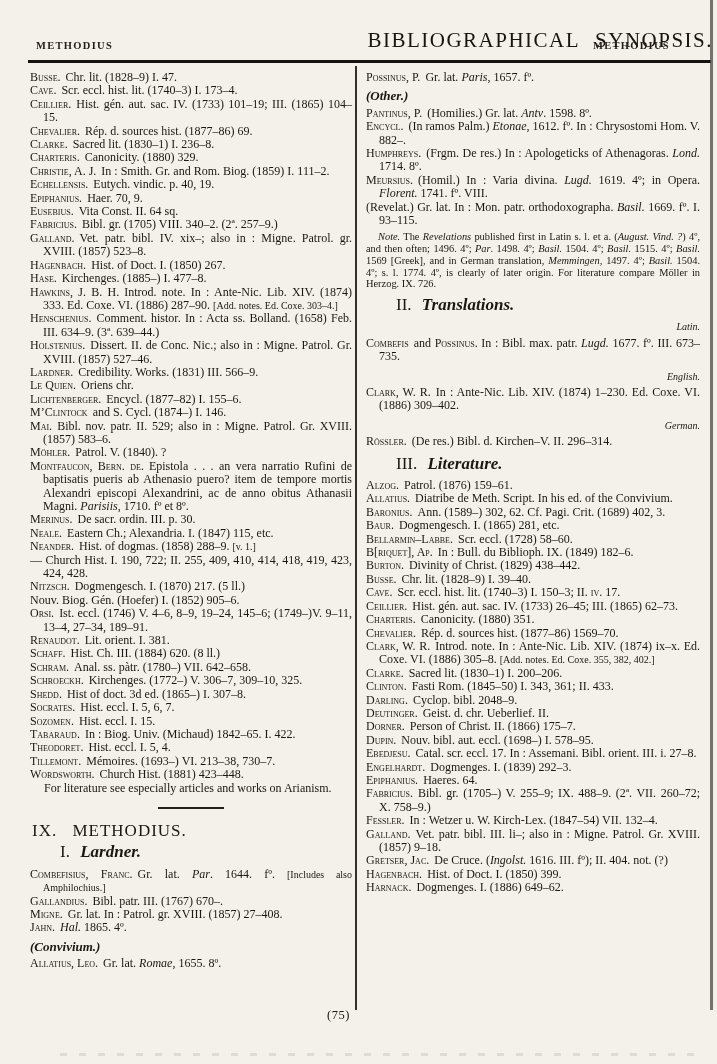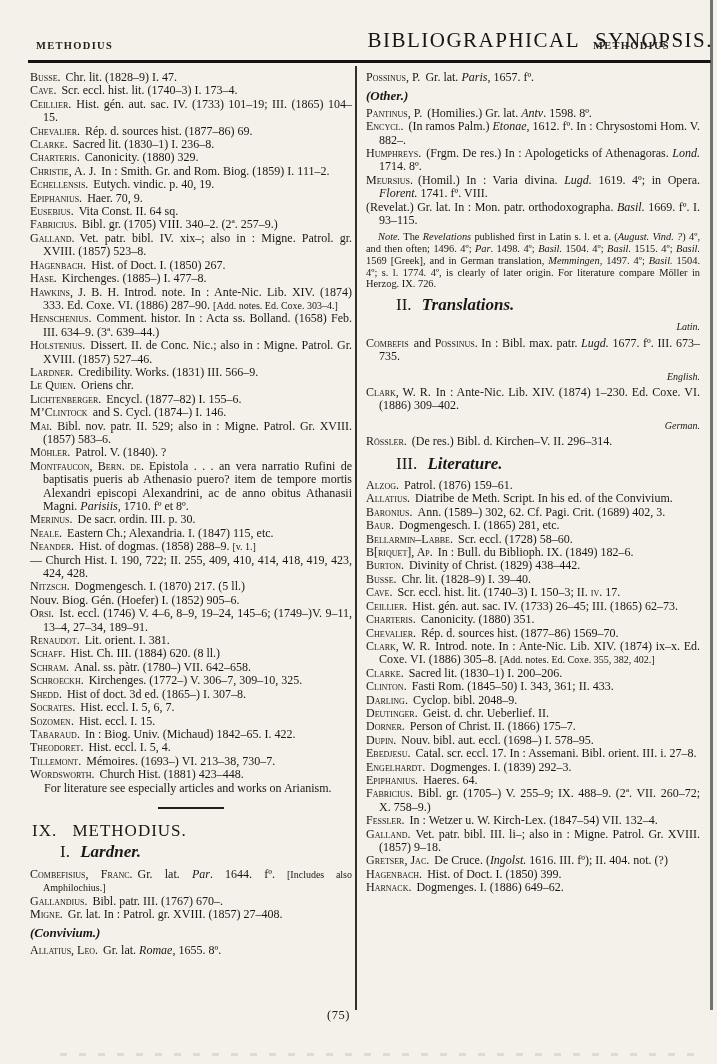--- a/index.html
+++ b/index.html
@@ -123,20 +123,21 @@
       <div class="blk entry"><span class="sc name">Theodoret.</span><span>Hist. eccl. I. 5, 4.</span></div>
       <div class="blk entry"><span class="sc name">Tillemont.</span><span>Mémoires. (1693–) VI. 213–38, 730–7.</span></div>
       <div class="blk entry"><span class="sc name">Wordsworth.</span><span>Church Hist. (1881) 423–448.</span></div>
       <div class="blk para">For literature see especially articles and works on Arianism.</div>
       <div class="blk rule"></div>
       <div class="blk h1">IX. METHODIUS.</div>
       <div class="blk h2">I. <i>Lardner.</i></div>
       <div class="blk entry"><span class="sc name">Combefisius, Franc.</span><span>Gr. lat. <i>Par</i>. 1644. fº. <span class="fine">[Includes also Amphilochius.]</span></span></div>
       <div class="blk entry"><span class="sc name">Gallandius.</span><span>Bibl. patr. III. (1767) 670–.</span></div>
       <div class="blk entry"><span class="sc name">Migne.</span><span>Gr. lat. In : Patrol. gr. XVIII. (1857) 27–408.</span></div>
+      <div class="blk entry"><span class="sc name">Jahn.</span><span><i>Hal.</i> 1865. 4º.</span></div>
       <div class="blk center">(<i>Convivium.</i>)</div>
       <div class="blk entry"><span class="sc name">Allatius, Leo.</span><span>Gr. lat. <i>Romae</i>, 1655. 8º.</span></div>
     </div>
 
   <div class="col-divider"></div>
 
   <div class="col col-right" id="right-col">
       <div class="blk entry"><span class="sc name">Possinus, P.</span><span>Gr. lat. <i>Paris</i>, 1657. fº.</span></div>
       <div class="blk center">(<i>Other.</i>)</div>
       <div class="blk entry"><span class="sc name">Pantinus, P.</span><span>(Homilies.) Gr. lat. <i>Antv</i>. 1598. 8º.</span></div>

